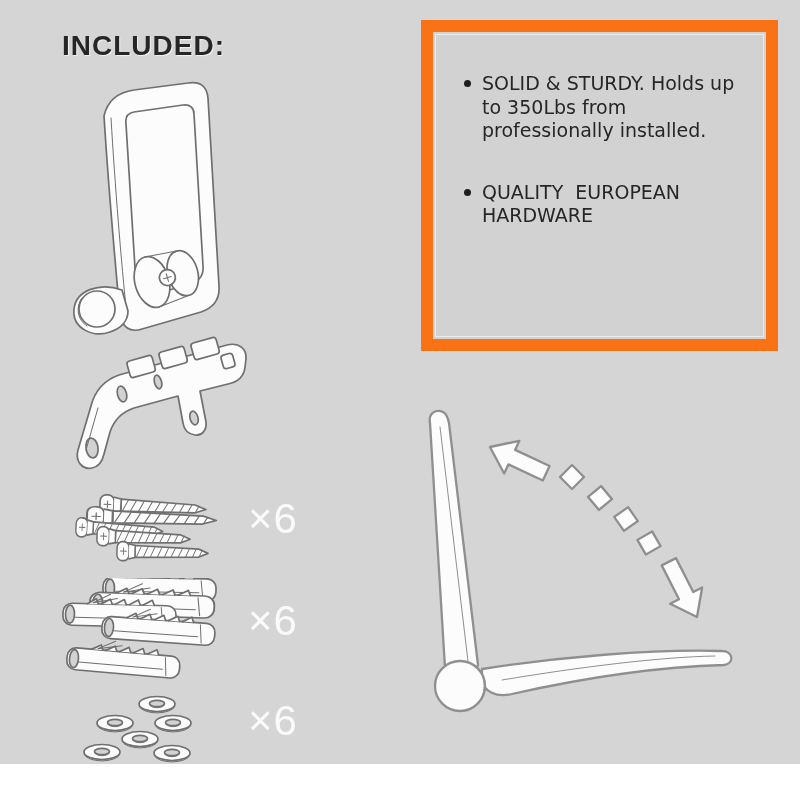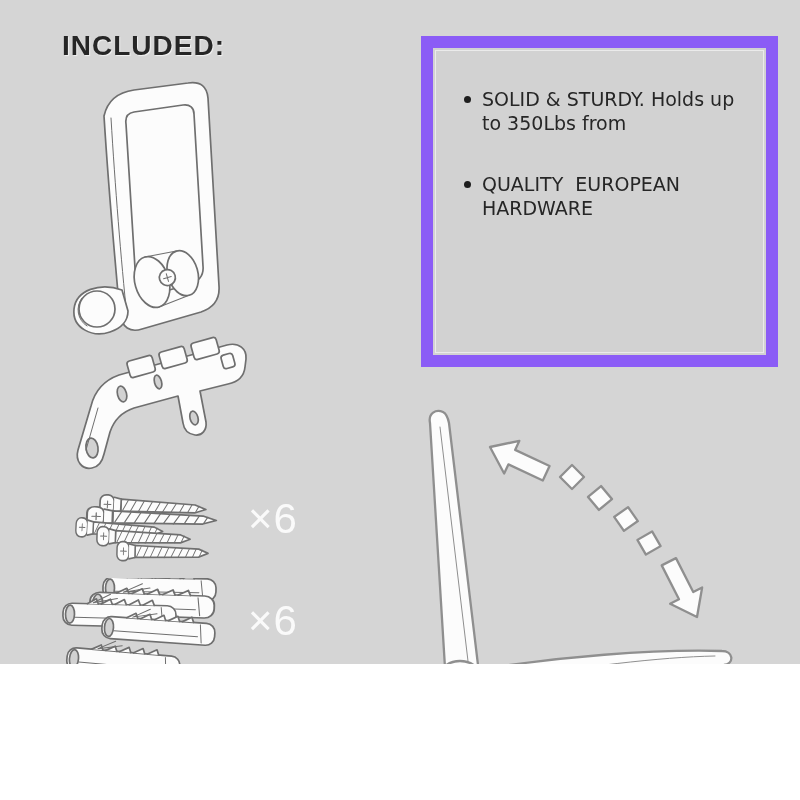--- a/index.html
+++ b/index.html
@@ -1,38 +1,38 @@
 <!DOCTYPE html>
 <html><head>
 <meta charset="utf-8">
 <style>
   html,body{margin:0;padding:0;}
   .canvas{
-    position:relative;width:800px;height:664px;overflow:hidden;
+    position:relative;width:800px;height:764px;overflow:hidden;
     background:#d5d5d5;
     font-family:"Liberation Sans",sans-serif;
   }
   .heading{
     position:absolute;left:62px;top:30px;
     font-size:28px;font-weight:700;letter-spacing:1px;color:#262626;
     text-shadow:1px 1px 1px rgba(255,255,255,.7);
   }
   .art{position:absolute;}
   .art path,.art rect,.art ellipse,.art circle,.art polygon{
     fill:#fcfcfc;stroke:#6f6f6f;stroke-width:1.7;stroke-linejoin:round;stroke-linecap:round;
   }
   .art .thin{fill:none;stroke-width:1;}
   .art .hole{fill:#d2d2d2;}
   .qty{
     position:absolute;color:#fafafa;font-size:42px;font-weight:400;
     letter-spacing:1px;line-height:1;
   }
   .info-box{
-    position:absolute;left:421px;top:36px;width:357px;height:331px;
-    box-sizing:border-box;border:12px solid #8b5cf6;background:#d2d2d2;
+    position:absolute;left:421px;top:20px;width:357px;height:331px;
+    box-sizing:border-box;border:12px solid #f97316;background:#d2d2d2;
   }
   .info-box::after{
     content:"";position:absolute;inset:2px;border:1px solid rgba(255,255,255,.55);
     pointer-events:none;
   }
   .bullets{
     list-style:none;margin:0;padding:40px 16px 0 33px;
     font-family:"DejaVu Sans",sans-serif;font-size:19px;line-height:23.5px;
     color:#262626;
   }
@@ -143,20 +143,21 @@
     <use href="#washer" transform="translate(32,60)"></use>
     <use href="#washer" transform="translate(102,61)"></use>
   </svg>
   <div class="qty" style="left:248px;top:700px">×6</div>
 
   <div class="info-box">
     <ul class="bullets">
       <li>
         <div class="bullet-line">SOLID &amp; STURDY. Holds up</div>
         <div class="bullet-line">to 350Lbs from</div>
+        <div class="bullet-line">professionally installed.</div>
       </li>
       <li>
         <div class="bullet-line">QUALITY  EUROPEAN</div>
         <div class="bullet-line">HARDWARE</div>
       </li>
     </ul>
   </div>
 
   <svg class="art diagram" style="left:410px;top:385px" width="390" height="345" viewBox="0 0 390 345">
     <path d="M 20,38 C 18,28 26,24 33,27 C 37,29 38,33 39,38 L 68,280 C 64,292 50,300 36,299 Z"></path>

